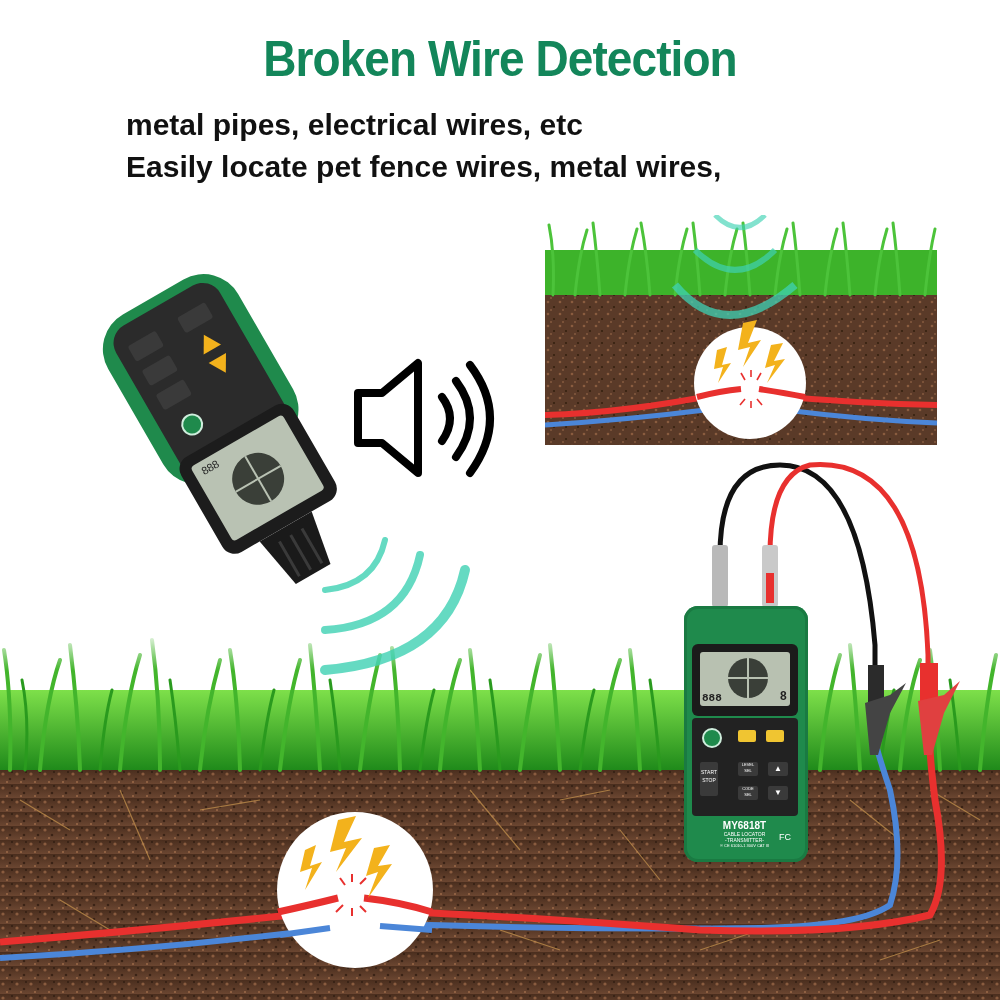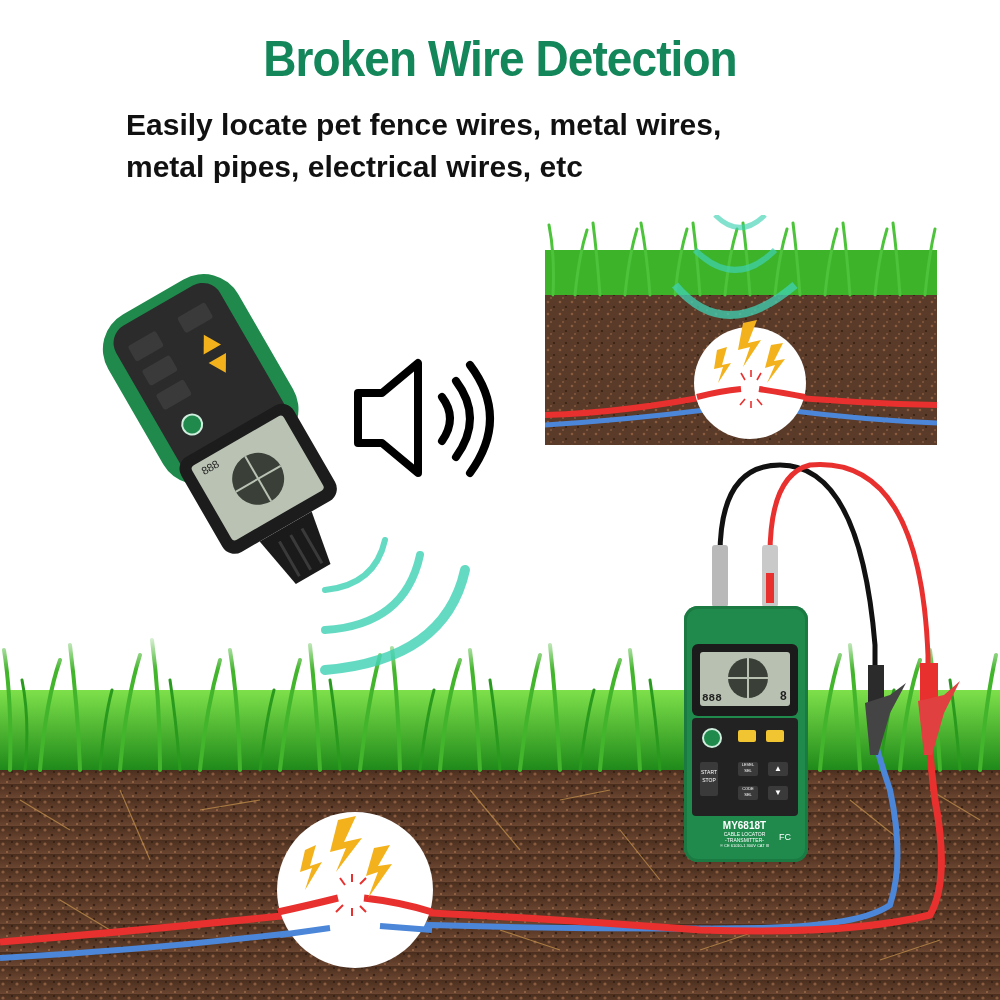--- a/index.html
+++ b/index.html
@@ -7,22 +7,22 @@
   .title{position:absolute;left:0;width:1000px;top:30px;text-align:center;font-family:"Liberation Sans",sans-serif;font-weight:bold;font-size:50px;letter-spacing:-1px;transform:scaleX(0.92);}
   .subtitle{position:absolute;left:126px;top:104px;font-weight:bold;font-size:30px;line-height:42px;color:#111;}
   svg{position:absolute;}
   .label-txt{font-family:"Liberation Sans",sans-serif;}
 </style>
 </head>
 <body>
 
 <div class="title" style="color:#13865a;">Broken Wire Detection</div>
 <div class="subtitle">
+  <div>metal pipes, electrical wires, etc</div>
   <div>Easily locate pet fence wires, metal wires,</div>
-  <div>metal pipes, electrical wires, etc</div>
 </div>
 
 <svg width="1000" height="1000" viewBox="0 0 1000 1000" style="left:0;top:0;">
   <defs>
     <linearGradient id="soilG" x1="0" y1="0" x2="0" y2="1">
       <stop offset="0" stop-color="#4a2e1e"></stop>
       <stop offset="1" stop-color="#6b4631"></stop>
     </linearGradient>
     <pattern id="soilDots" width="14" height="14" patternUnits="userSpaceOnUse">
       <rect width="14" height="14" fill="url(#soilG)"></rect>

